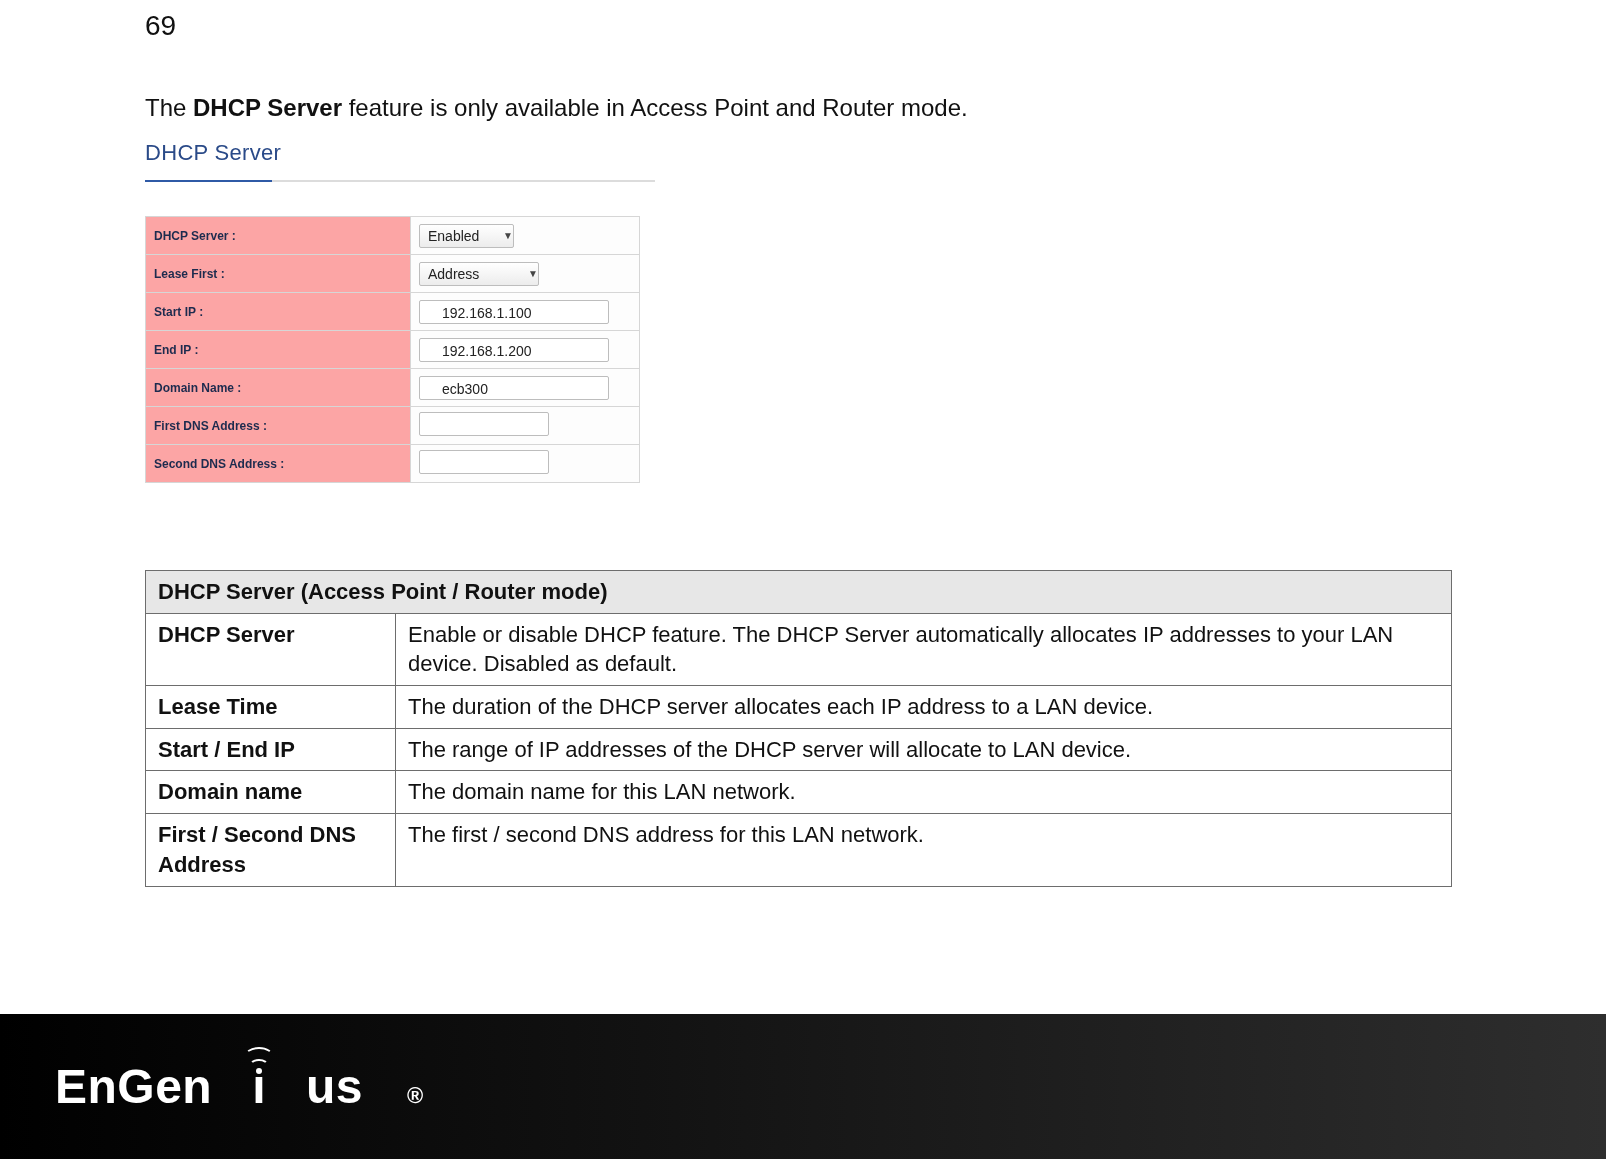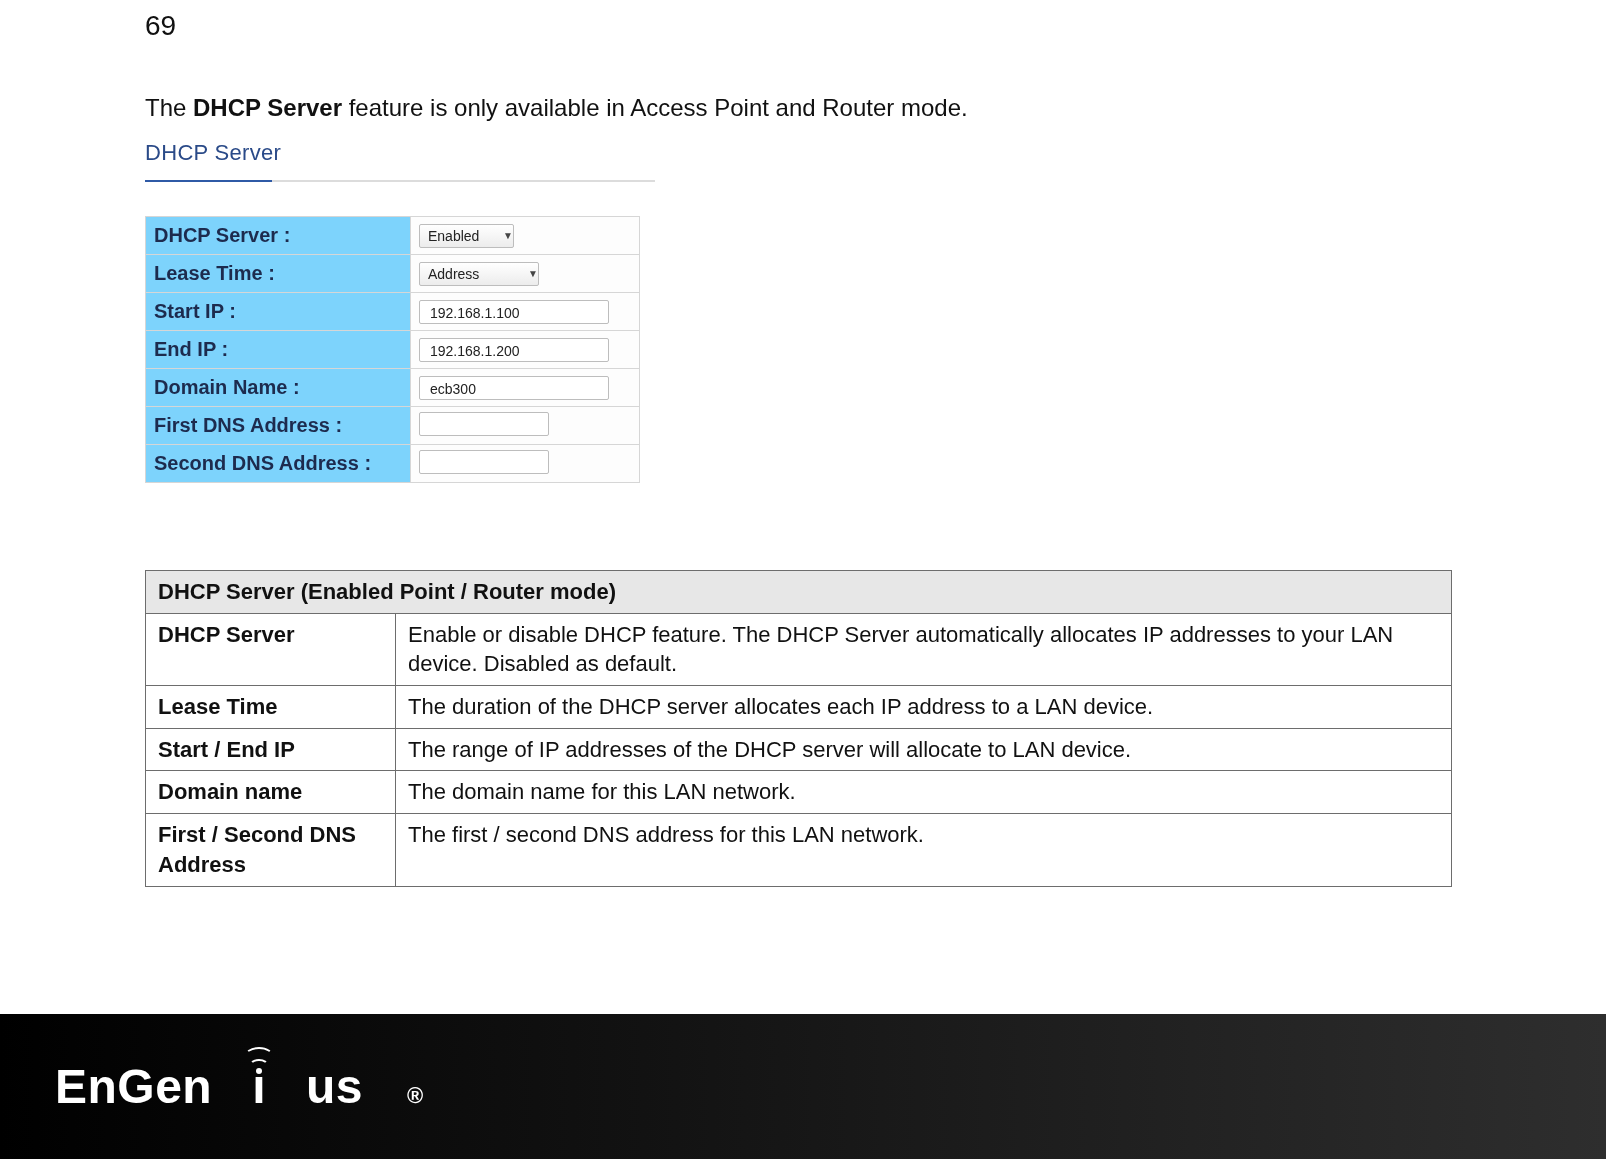--- a/index.html
+++ b/index.html
@@ -54,24 +54,24 @@
     font-family: Arial, sans-serif;
   }
   .cfg-table td {
     border: 1px solid #d6d6d6;
     padding: 4px 8px;
     height: 38px;
     vertical-align: middle;
   }
   .cfg-table td.label {
     width: 265px;
-    background: #7dd3fc;
+    background: #fca5a5;
     color: #1d2b4e;
     font-weight: 700;
-    font-size: 20px;
+    font-size: 12px;
   }
   .cfg-table td.value {
     background: #fdfdfd;
     font-size: 15px;
     color: #222;
   }
   .dropdown {
     display: inline-flex;
     align-items: center;
     justify-content: space-between;
@@ -85,21 +85,21 @@
   }
   .dropdown.small { width: 95px; }
   .dropdown.wide  { width: 120px; }
   .dropdown .arrow { font-size: 10px; color: #444; margin-left: 6px; }
   .txt-input {
     display: inline-block;
     border: 1px solid #bdbdbd;
     background: #ffffff;
     height: 24px;
     line-height: 24px;
-    padding: 0 10px;
+    padding: 0 22px;
     font-size: 14px;
     color: #222;
     border-radius: 2px;
   }
   .txt-input.w1 { width: 190px; }
   .txt-input.w2 { width: 130px; }
 
   
   .desc-table {
     position: absolute;
@@ -198,21 +198,21 @@
         <tr>
       <td class="label">DHCP Server :</td>
       <td class="value">
         <span class="dropdown small">
           <span>Enabled</span>
           <span class="arrow">▼</span>
         </span>
       </td>
     </tr>
     <tr>
-      <td class="label">Lease Time :</td>
+      <td class="label">Lease First :</td>
       <td class="value">
         <span class="dropdown wide">
           <span>Address</span>
           <span class="arrow">▼</span>
         </span>
       </td>
     </tr>
     <tr>
       <td class="label">Start IP :</td>
       <td class="value"><span class="txt-input w1">192.168.1.100</span></td>
@@ -233,21 +233,21 @@
       <td class="label">Second DNS Address :</td>
       <td class="value"><span class="txt-input w2"></span></td>
     </tr>
   </tbody>
     </table>
 </div>
 
 <table class="desc-table">
   <tbody>
       <tr>
-        <th colspan="2">DHCP Server (Enabled Point / Router mode)</th>
+        <th colspan="2">DHCP Server (Access Point / Router mode)</th>
       </tr>
   <tr>
     <td class="col-name">DHCP Server</td>
     <td>Enable or disable DHCP feature. The DHCP Server automatically allocates IP addresses to your LAN device. Disabled as default.</td>
   </tr>
   <tr>
     <td class="col-name">Lease Time</td>
     <td>The duration of the DHCP server allocates each IP address to a LAN device.</td>
   </tr>
   <tr>

